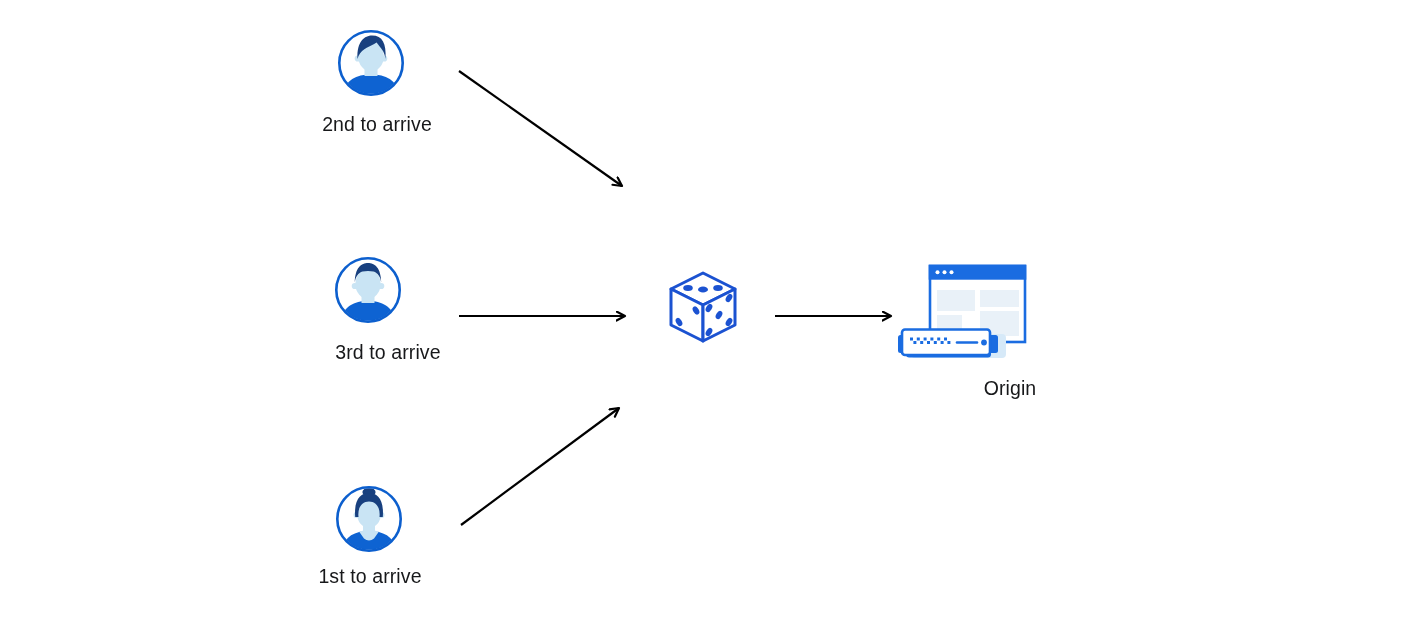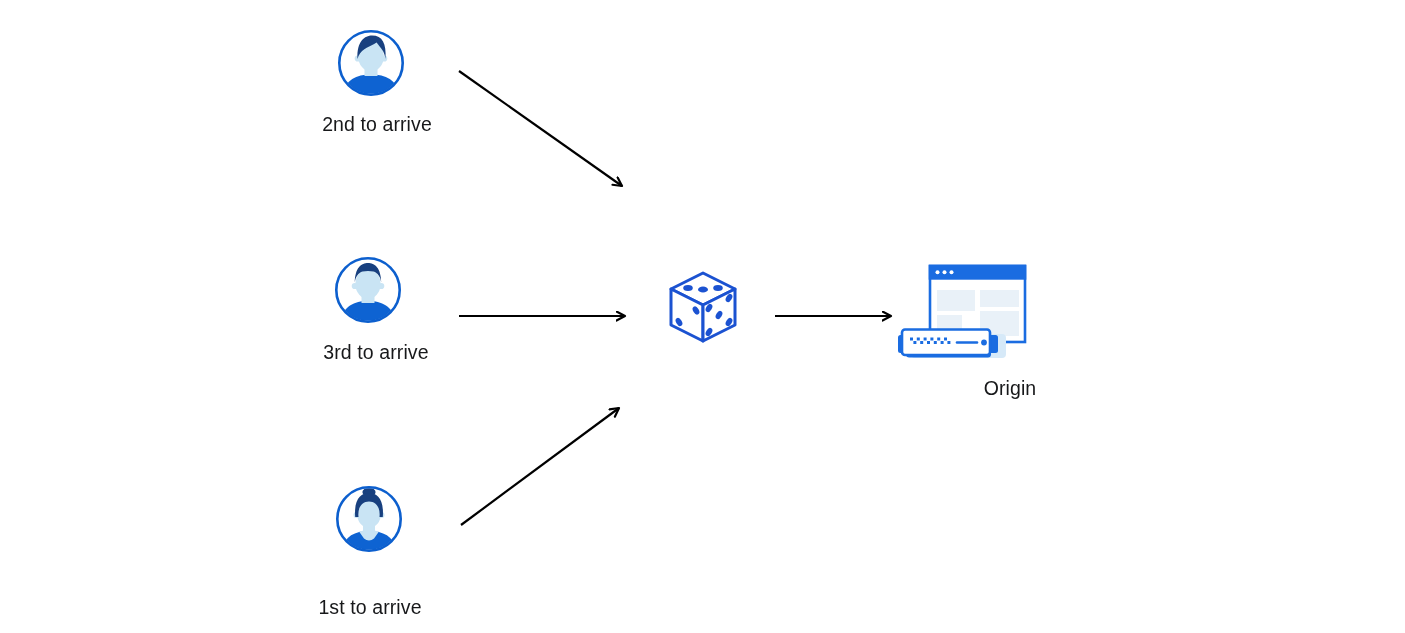--- a/index.html
+++ b/index.html
@@ -79,42 +79,42 @@
     <g clip-path="url(#c2)">
       <path d="M6,68 C8,51 19,45 34,45 C49,45 60,51 62,68 Z" fill="#0e63d2"></path>
       <rect x="27.5" y="34" width="13" height="13" fill="#c9e4f4"></rect>
       <circle cx="20.8" cy="30" r="3.1" fill="#c9e4f4"></circle>
       <circle cx="47.2" cy="30" r="3.1" fill="#c9e4f4"></circle>
       <ellipse cx="34" cy="28" rx="12.6" ry="14.8" fill="#c9e4f4"></ellipse>
       <path d="M20.8,26.5 C21,11.5 27.5,7 34,7 C40.5,7 47,11.5 47.2,26.5 C46.8,21.5 43.5,16.5 39.5,15.5 C36,14.7 32,14.7 28.5,15.5 C24.5,16.5 21.2,21.5 20.8,26.5 Z" fill="#18407f"></path>
     </g>
     <circle cx="34" cy="34" r="31.7" fill="none" stroke="#0c5fce" stroke-width="2.6"></circle>
   </svg>
-  <div class="node-label" style="left:376px; top:341px;">3rd to arrive</div>
+  <div class="node-label" style="left:388px; top:341px;">3rd to arrive</div>
 
   <svg class="abs" style="left:335px; top:485px;" width="68" height="68" viewBox="0 0 68 68">
     <defs>
         <clipPath id="c3">
           <circle cx="34" cy="34" r="30.8"></circle>
         </clipPath>
       </defs>
     <circle cx="34" cy="34" r="32" fill="#ffffff"></circle>
     <g clip-path="url(#c3)">
       <path d="M6,68 C8,52 19,46 34,46 C49,46 60,52 62,68 Z" fill="#0e63d2"></path>
       <path d="M24,46.5 C30,44.8 38,44.8 44,46.5 L39,53.5 C36,56 32,56 29,53.5 Z" fill="#c9e4f4"></path>
       <rect x="28" y="34" width="12" height="13" fill="#c9e4f4"></rect>
       <circle cx="21.5" cy="30" r="3" fill="#c9e4f4"></circle>
       <circle cx="46.5" cy="30" r="3" fill="#c9e4f4"></circle>
       <ellipse cx="34" cy="28.5" rx="12" ry="14.5" fill="#c9e4f4"></ellipse>
       <ellipse cx="34" cy="7" rx="6.6" ry="4.4" fill="#18407f"></ellipse>
       <path d="M20.2,32 C18.8,13.5 26,8 34,8 C42,8 49.2,13.5 47.8,32 L44.5,32 C45.6,22.5 41,16.5 34,16.5 C27,16.5 22.4,22.5 23.5,32 Z" fill="#18407f"></path>
     </g>
     <circle cx="34" cy="34" r="31.7" fill="none" stroke="#0c5fce" stroke-width="2.6"></circle>
   </svg>
-  <div class="node-label" style="left:370px; top:596px;">1st to arrive</div>
+  <div class="node-label" style="left:370px; top:565px;">1st to arrive</div>
 
   <svg class="abs" style="left:666px; top:268px;" width="74" height="78" viewBox="0 0 74 78">
     <g stroke="#1b52d1" stroke-width="3" stroke-linejoin="round" fill="#ffffff">
       <path d="M37,5 L69,21 L37,37 L5,21 Z"></path>
       <path d="M5,21 L37,37 L37,73 L5,57 Z"></path>
       <path d="M69,21 L37,37 L37,73 L69,57 Z"></path>
     </g>
     <g fill="#1b52d1">
 
       <ellipse cx="22" cy="20" rx="4.8" ry="2.9"></ellipse>

